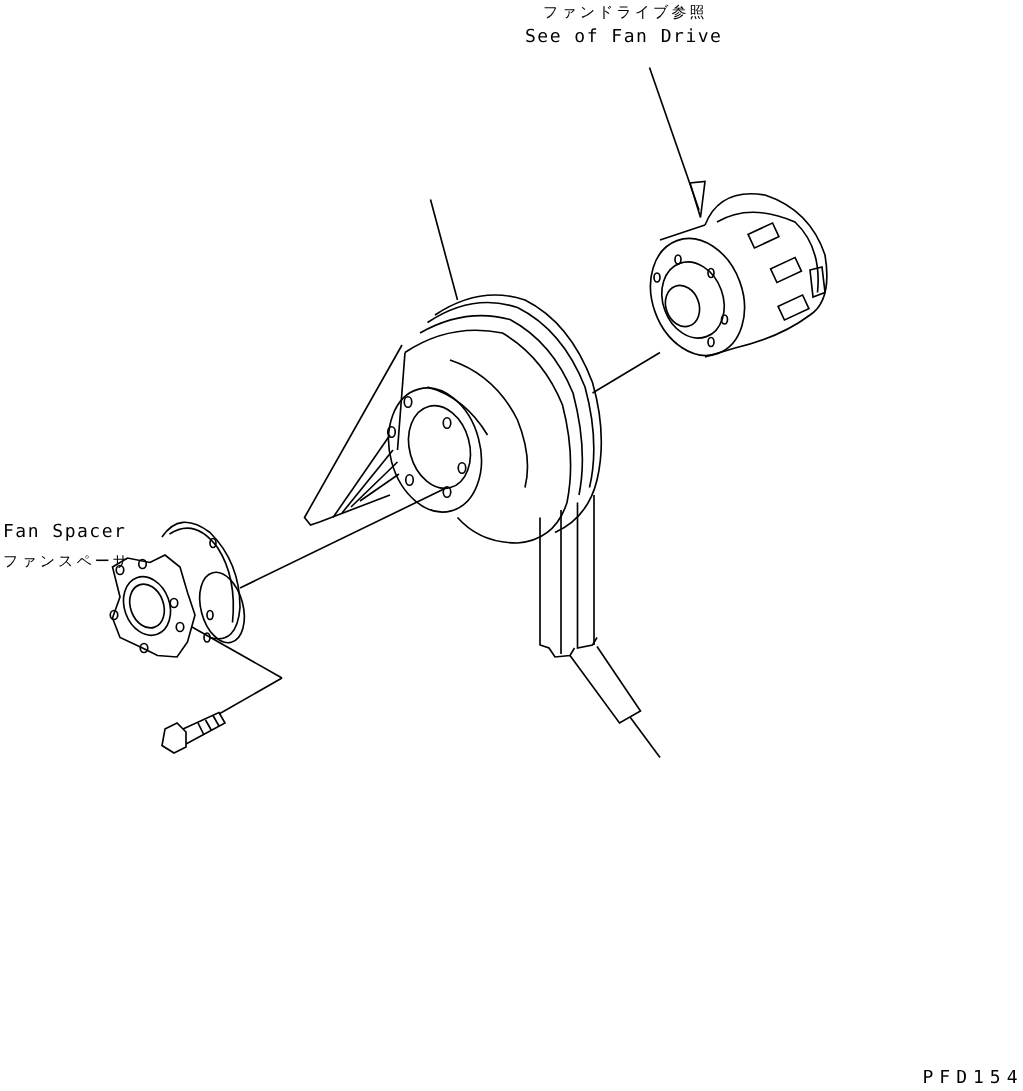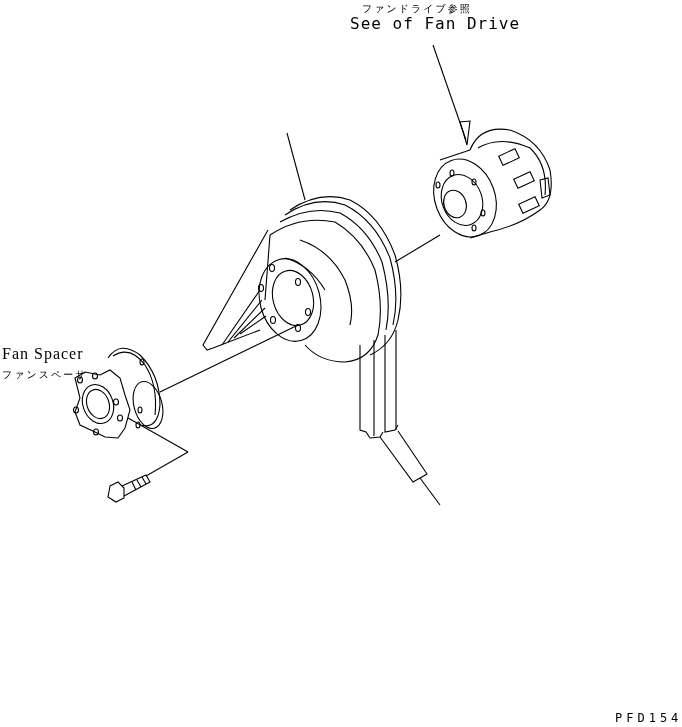--- a/index.html
+++ b/index.html
@@ -1,25 +1,25 @@
 <!DOCTYPE html>
 <html><head>
 <meta charset="utf-8">
 <style>
   html, body { margin: 0; padding: 0; background: #ffffff; }
   body { width: 682px; height: 727px; position: relative; overflow: hidden;
          font-family: "DejaVu Sans Mono", monospace; color: #000; }
   svg.drawing { position: absolute; left: 0; top: 0; }
-  .label { position: absolute; font-size: 16px; line-height: 16px; letter-spacing: 1px;
+  .label { position: absolute; font-size: 12px; line-height: 16px; letter-spacing: 1px;
            white-space: nowrap; font-family: "DejaVu Sans Mono", monospace; }
   .label.jp { font-size: 10px; letter-spacing: 2px; }
   #lbl-drive-jp { left: 362px; top: 1px; }
   #lbl-drive-en { left: 350px; top: 16px; }
   #lbl-spacer-jp { left: 2px; top: 331px; margin-top: 36px; }
-  #lbl-spacer-en { left: 2px; top: 346px; font-family: Liberation Serif, serif; }
+  #lbl-spacer-en { left: 2px; top: 346px; }
   #lbl-code { left: 615px; top: 710px; font-size: 12px; letter-spacing: 4px; }
   .ln { fill: none; stroke: #000; stroke-width: 1.1; }
 </style>
 </head>
 <body>
 
 <svg class="drawing" width="682" height="727" viewBox="0 0 682 727" xmlns="http://www.w3.org/2000/svg">
 
   <g>
     <line class="ln" x1="433" y1="45" x2="466" y2="140"></line>

